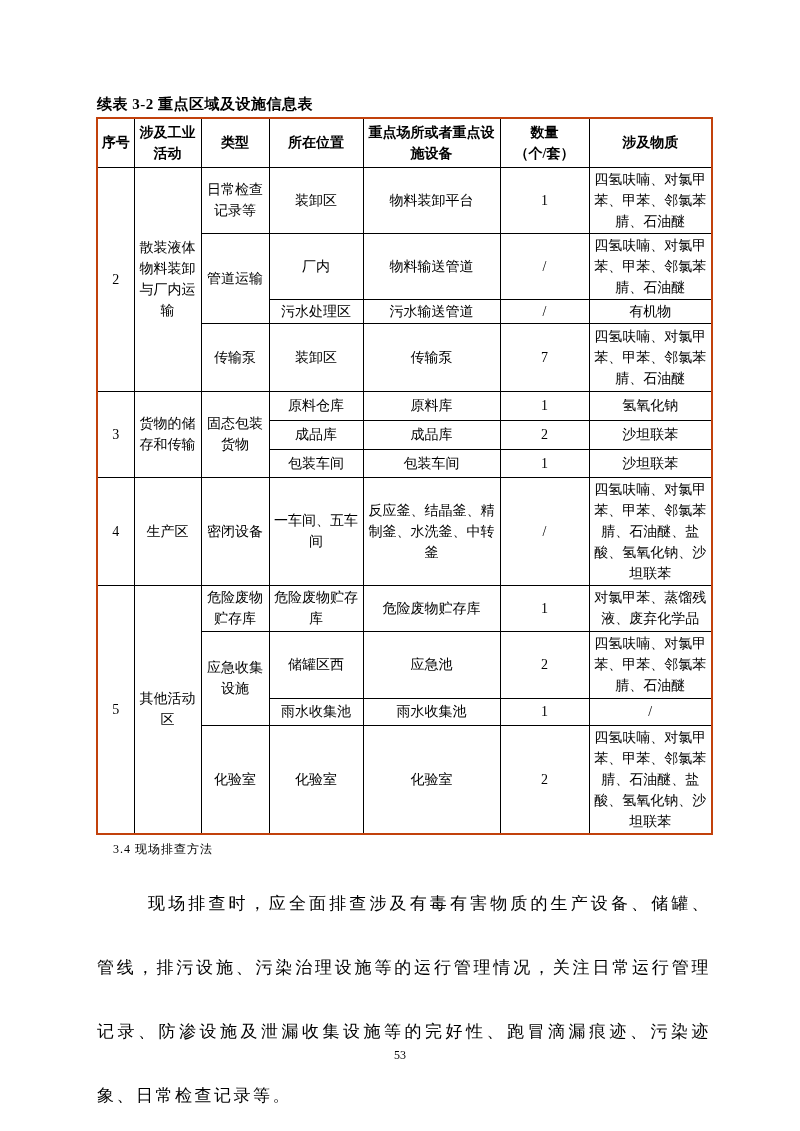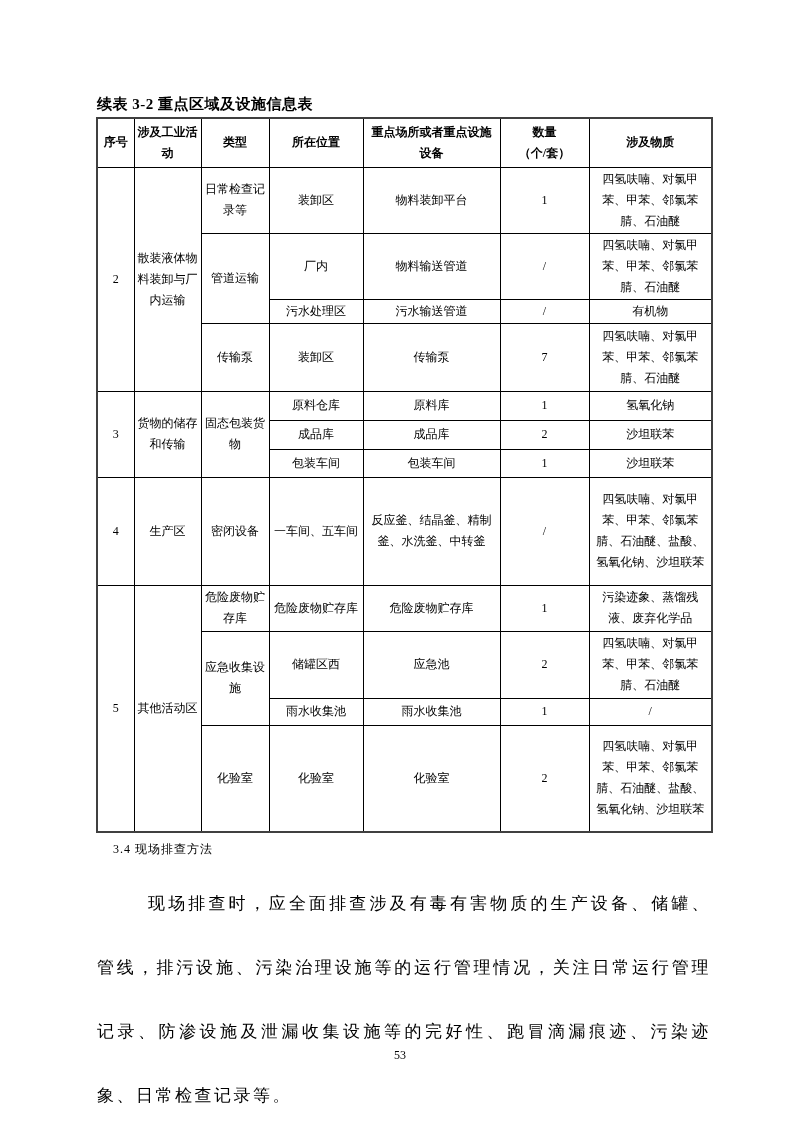--- a/index.html
+++ b/index.html
@@ -16,22 +16,22 @@
   .doc-title {
     position: absolute; left: 97px; top: 95px; width: 614px;
     text-align: left; font-size: 15px; font-weight: bold;
     letter-spacing: 0.5px;
   }
 
   table.info-table {
     position: absolute; left: 96px; top: 117px;
     width: 615px; table-layout: fixed;
     border-collapse: collapse;
-    border: 2px solid #404040;
-    font-size: 12px;
+    border: 2px solid #c2410c;
+    font-size: 14px;
     padding-left: 39px;
   }
   .info-table th, .info-table td {
     border: 1px solid #000;
     text-align: center; vertical-align: middle;
     padding: 1px 3px;
     line-height: 21px;
     font-weight: normal;
     word-break: normal;
     overflow-wrap: break-word;
@@ -148,21 +148,21 @@
         <td>四氢呋喃、对氯甲苯、甲苯、邻氯苯腈、石油醚、盐酸、氢氧化钠、沙坦联苯</td>
       </tr>
 
       <tr style="height:46px">
         <td rowspan="4">5</td>
         <td rowspan="4">其他活动区</td>
         <td>危险废物贮存库</td>
         <td>危险废物贮存库</td>
         <td>危险废物贮存库</td>
         <td>1</td>
-        <td>污染迹象、蒸馏残液、废弃化学品</td>
+        <td>对氯甲苯、蒸馏残液、废弃化学品</td>
       </tr>
       <tr style="height:67px">
         <td rowspan="2">应急收集设施</td>
         <td>储罐区西</td>
         <td>应急池</td>
         <td>2</td>
         <td>四氢呋喃、对氯甲苯、甲苯、邻氯苯腈、石油醚</td>
       </tr>
       <tr style="height:27px">
         <td>雨水收集池</td>

